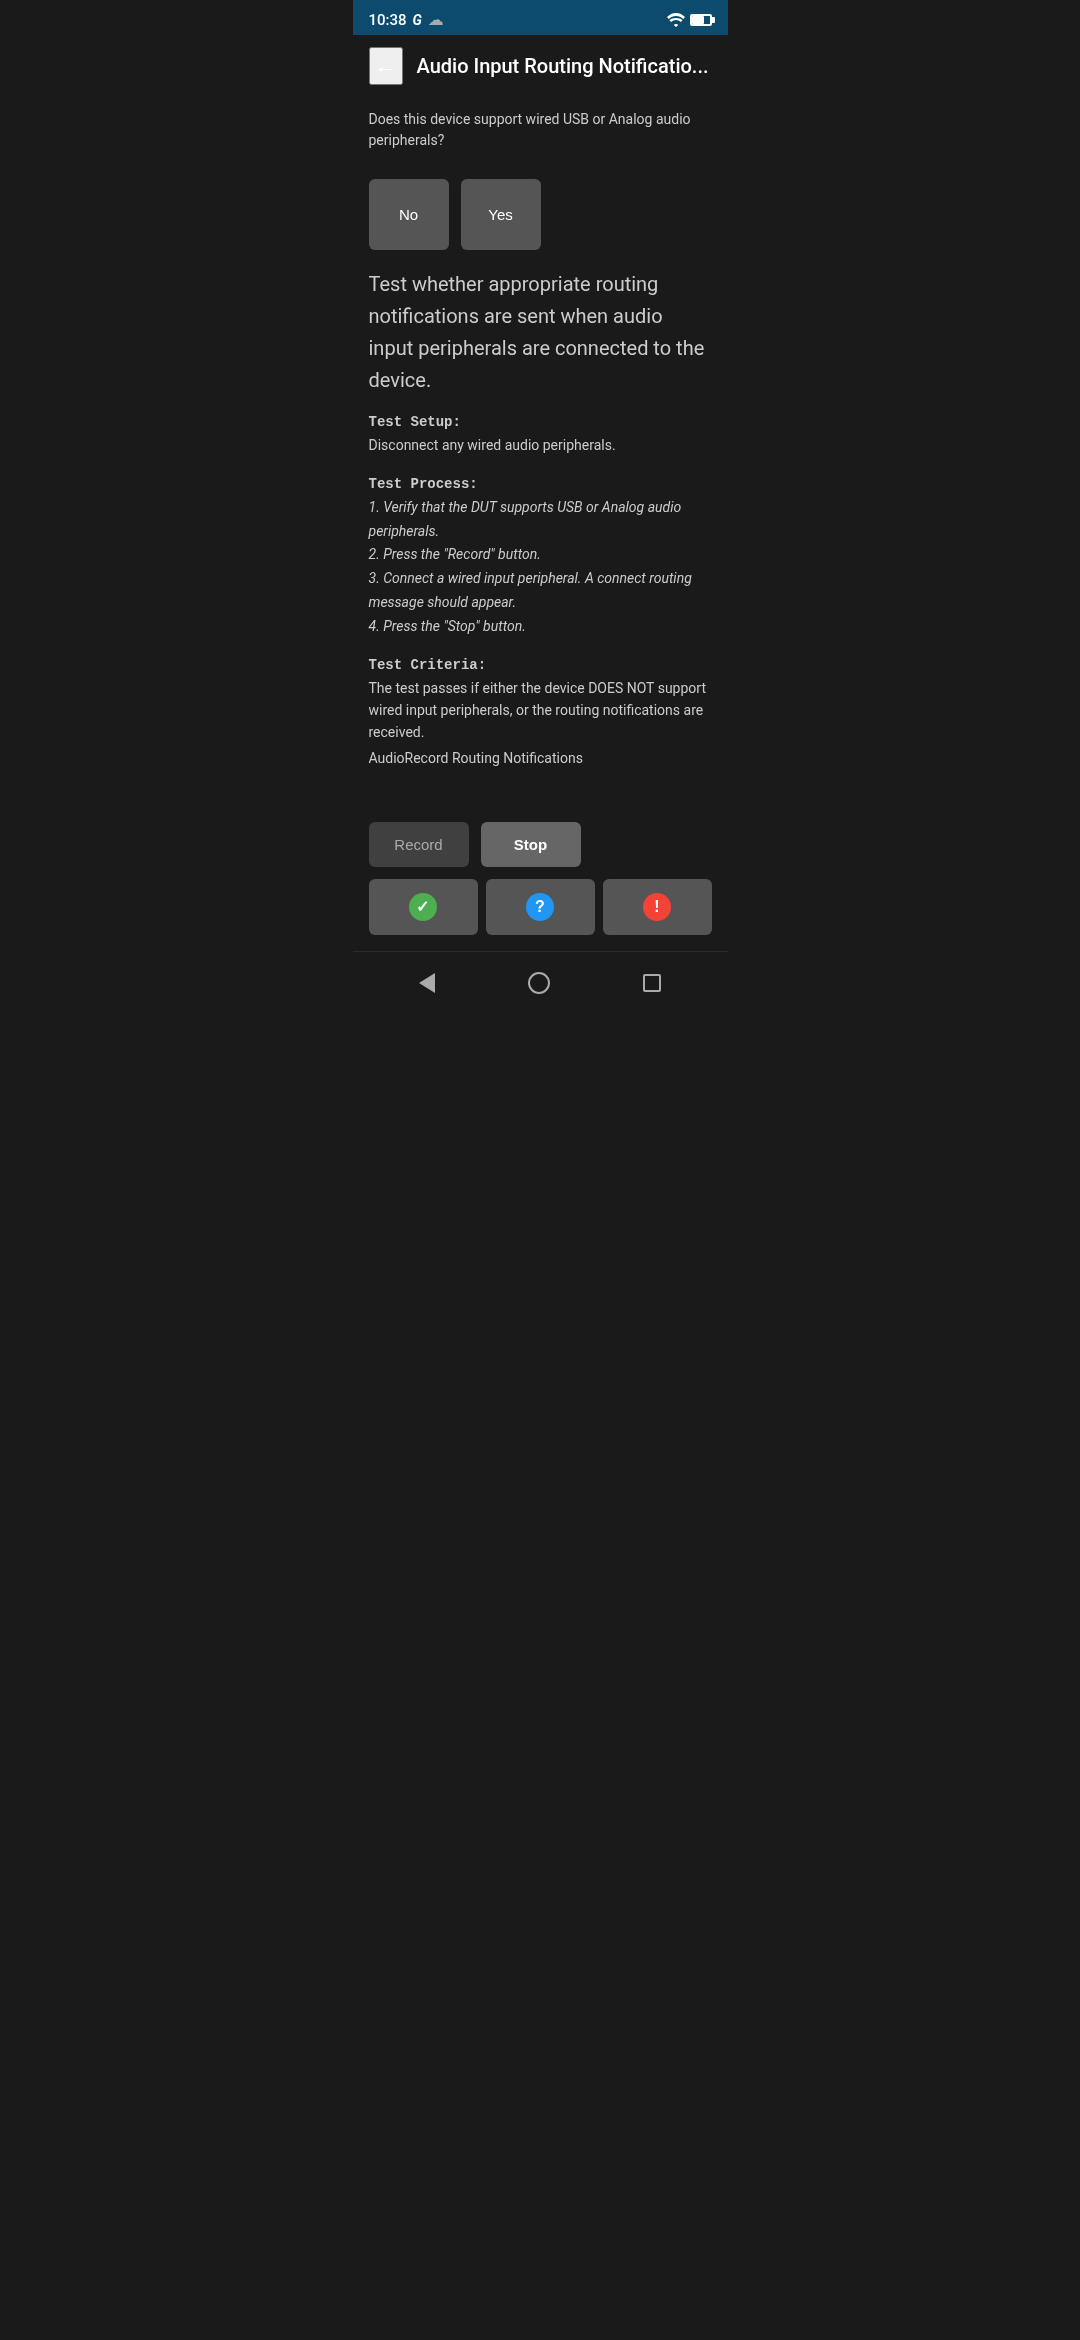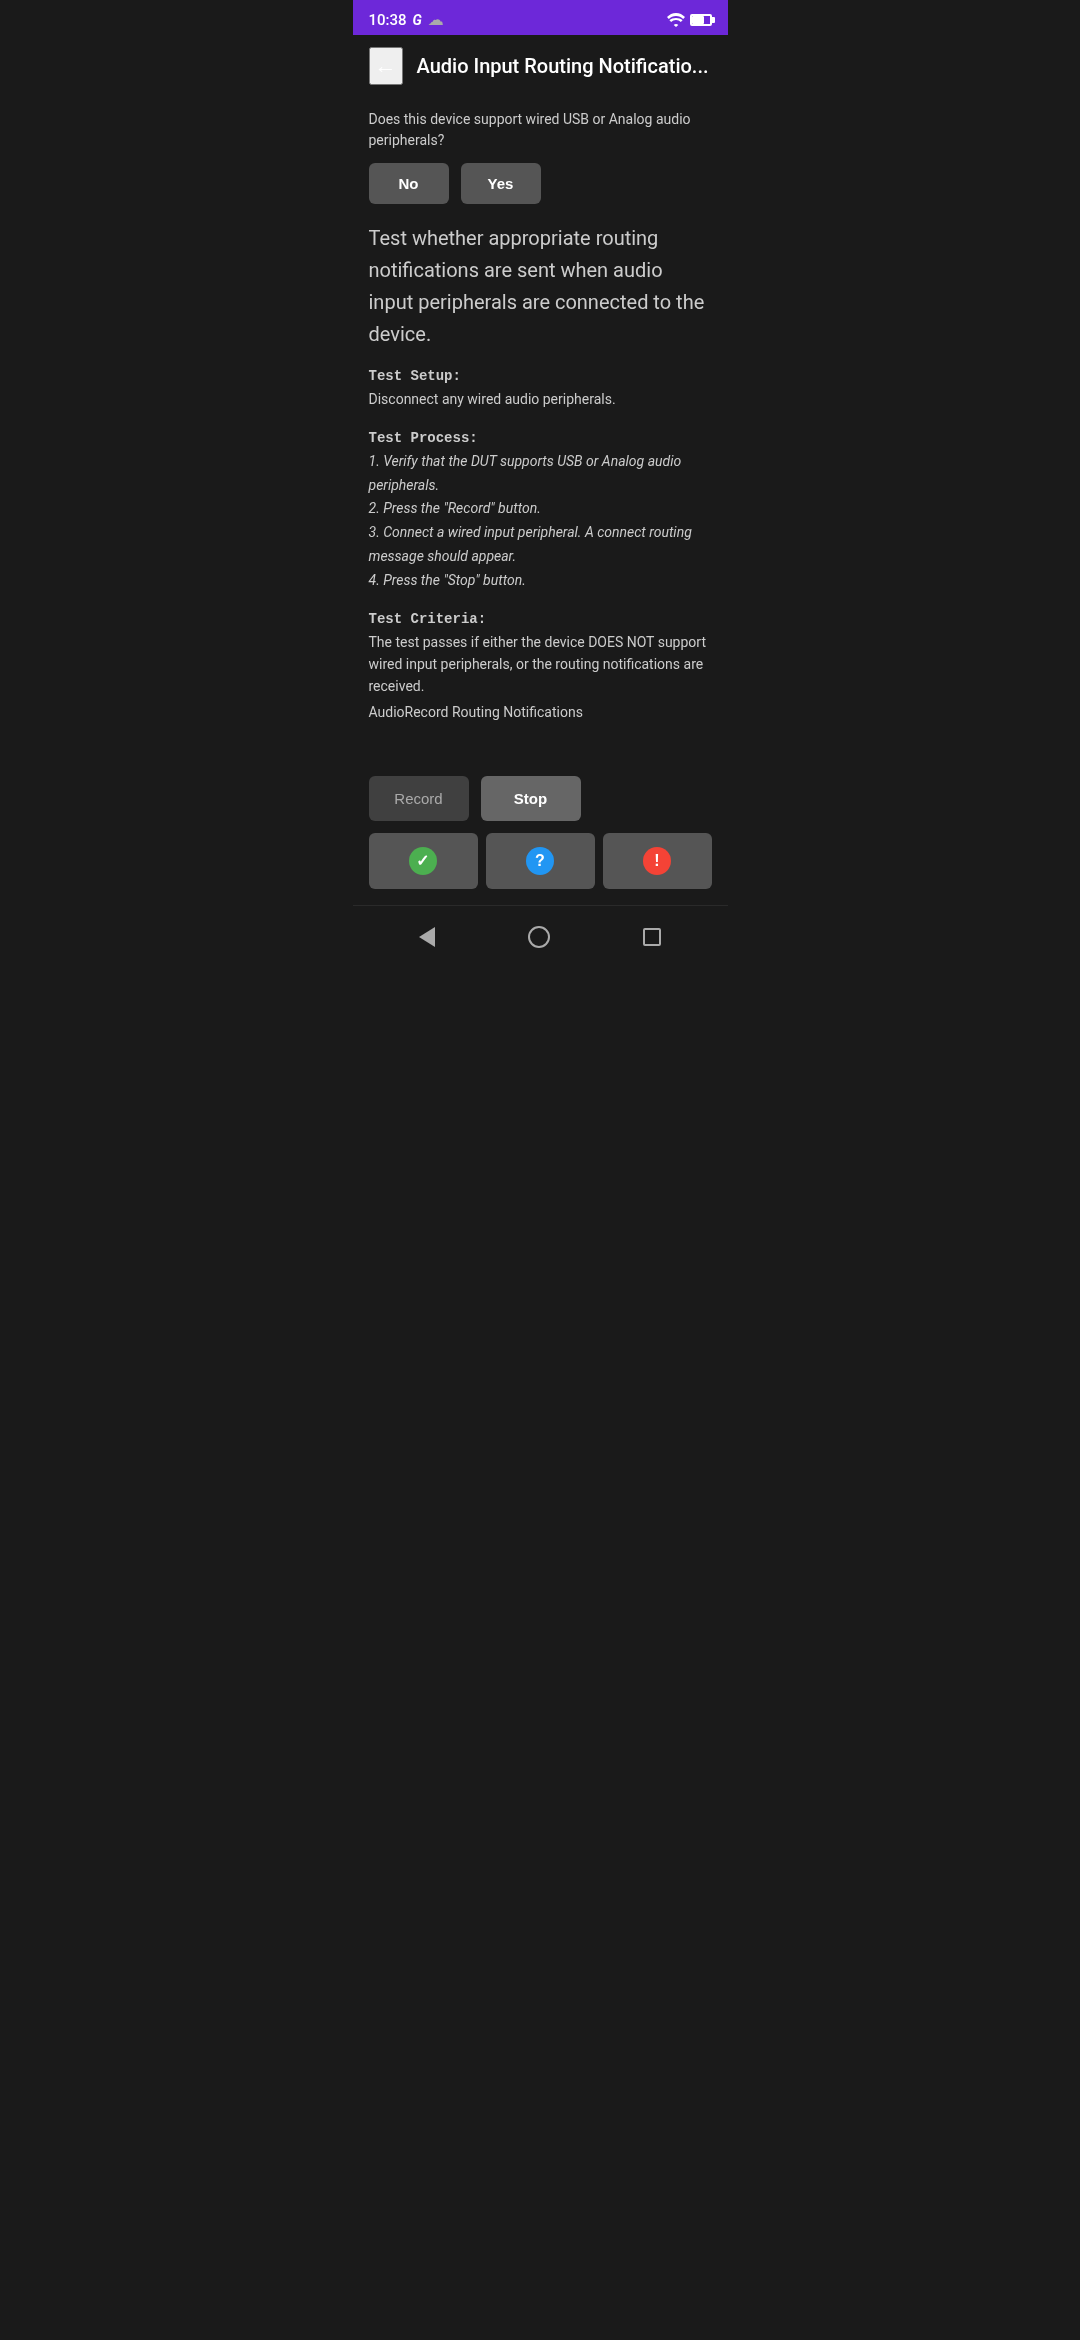--- a/index.html
+++ b/index.html
@@ -20,21 +20,21 @@
       flex-direction: column;
       overflow-x: hidden;
     }
 
     
     .status-bar {
       display: flex;
       justify-content: space-between;
       align-items: center;
       padding: 10px 16px 6px;
-      background-color: #6d28d9;
+      background-color: #0c4a6e;
     }
 
     .status-left {
       display: flex;
       align-items: center;
       gap: 6px;
     }
 
     .status-time {
       color: #ffffff;
@@ -119,37 +119,37 @@
     
     .content {
       flex: 1;
       padding: 8px 16px;
     }
 
     .question-text {
       color: #cccccc;
       font-size: 14px;
       line-height: 1.5;
-      margin-bottom: 12px;
+      margin-bottom: 28px;
     }
 
     .button-row {
       display: flex;
       gap: 12px;
       margin-bottom: 18px;
     }
 
     .btn-choice {
-      padding: 12px 24px;
+      padding: 27px 24px;
       border-radius: 6px;
       border: none;
       background-color: #555555;
       color: #ffffff;
       font-size: 15px;
-      font-weight: 700;
+      font-weight: 400;
       cursor: pointer;
       min-width: 80px;
     }
 
     .description-text {
       color: #cccccc;
       font-size: 20px;
       line-height: 1.6;
       margin-bottom: 18px;
     }

